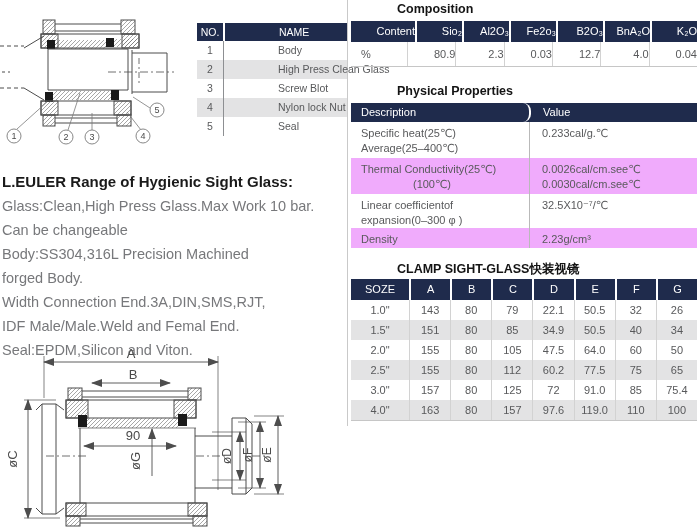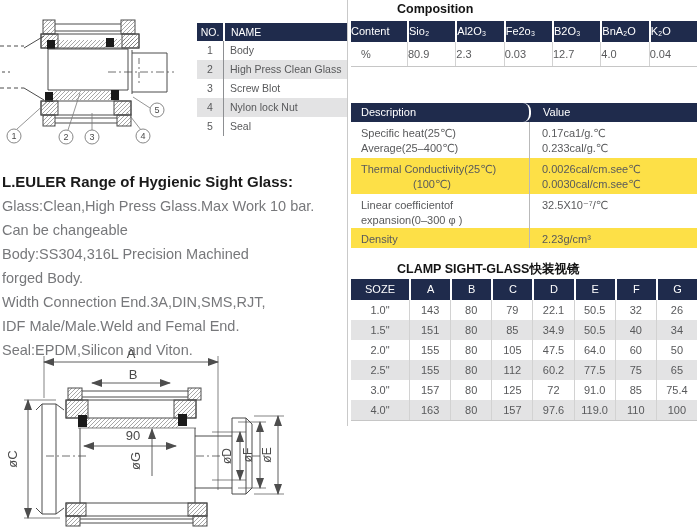--- a/index.html
+++ b/index.html
@@ -7,53 +7,53 @@
     position:relative; width:700px; height:528px; background:#ffffff;
     font-family:"Liberation Sans","DejaVu Sans",sans-serif; color:#58595b;
     overflow:hidden;
   }
   .vdivider { position:absolute; left:347px; top:0; width:1px; height:426px; background:#c9c9c9; }
 
   .sec-title { position:absolute; font-size:12.5px; font-weight:bold; color:#141414; letter-spacing:0;margin-left:45px; }
 
   
   .parts { position:absolute; left:197px; top:23px; width:150px; font-size:10.5px; }
-  .parts .row { display:flex; height:19px; line-height:19px; }
+  .parts .row { display:flex; height:19px; line-height:19px;gap:48px; }
   .parts .head { background:#1f2b4c; color:#fff; height:18px; line-height:18px; }
   .parts .c-no { width:26px; text-align:center; border-right:1px solid #8d8f92; flex:none; }
   .parts .head .c-no { border-right:2px solid #fff; }
   .parts .c-nm { flex:1; padding-left:6px; white-space:nowrap; }
   .parts .alt { background:#e3e3e4; }
 
   
   .desc-block { position:absolute; left:2px; top:156px; width:346px; }
   .desc-title { font-size:15px; font-weight:bold; color:#1a1a1a; line-height:21px; margin-bottom:2px;margin-top:15px; }
   .desc-line { font-size:14.5px; color:#77787b; line-height:24px; white-space:nowrap; }
 
   
   .comp { position:absolute; left:351px; top:21px; width:346px; font-size:11px; }
   .comp .hrow { display:flex; background:#1f2b4c; color:#fff; height:21px; line-height:21px; }
   .comp .drow { display:flex; height:24px; line-height:24px; border-bottom:1px solid #c6c6c6; }
-  .comp .cell { flex:1; text-align:left; }
+  .comp .cell { flex:1; text-align:right;padding-left:8px; }
   .comp .first { width:56px; flex:none; }
   .comp .hrow .cell { border-right:2px solid #fff; }
   .comp .hrow .cell:last-child { border-right:none; }
   .comp .drow .cell { border-right:1px solid #d2d2d2; }
   .comp .drow .cell:last-child { border-right:none; }
   .comp .drow .first { text-align:left; padding-left:10px; width:46px; }
 
   
   .phys { position:absolute; left:351px; top:103px; width:346px; font-size:11px; }
   .phys .hrow { display:flex; background:#1f2b4c; color:#fff; height:19px; line-height:19px; }
   .phys .hrow .hd { width:168px; flex:none; padding-left:10px; border-right:2px solid #fff;border-radius:8px; }
   .phys .hrow .hv { flex:1; padding-left:12px; }
   .phys .prow { display:flex; }
   .phys .pd { width:168px; flex:none; padding:4px 0 0 10px; line-height:15px; }
   .phys .pv { flex:1; border-left:1px solid #b9b9b9; padding:4px 0 0 12px; line-height:15px; }
-  .phys .alt { background:#fde047; }
+  .phys .alt { background:#f0abfc; }
   .phys .h36 { height:32px; }
   .phys .h34 { height:30px; }
   .phys .h20 { height:16px; }
   .phys .ta-r { text-align:center; padding-right:26px; }
   .phys .vmid { }
 
   
   .clamp { position:absolute; left:351px; top:279px; width:346px; font-size:11px; text-align:center; }
   .clamp .hrow { display:flex; background:#1f2b4c; color:#fff; height:21px; line-height:21px; }
   .clamp .drow { display:flex; height:20px; line-height:20px; }
@@ -209,32 +209,32 @@
       <div class="cell first">%</div>
       <div class="cell">80.9</div>
       <div class="cell">2.3</div>
       <div class="cell">0.03</div>
       <div class="cell">12.7</div>
       <div class="cell">4.0</div>
       <div class="cell">0.04</div>
     </div>
   </div>
 
+  <div class="sec-title" style="left:352px; top:84px;">Physical Properties</div>
   <div class="phys">
     <div class="hrow">
       <div class="hd">Description</div>
       <div class="hv">Value</div>
     </div>
     <div class="prow">
       <div class="pd h36">
         <div>Specific heat(25℃)</div>
         <div>Average(25–400℃)</div>
       </div>
       <div class="pv h36">
-        <div>0.17ca1/g.℃</div>
         <div>0.233cal/g.℃</div>
       </div>
     </div>
     <div class="prow alt">
       <div class="pd h36">
         <div>Thermal Conductivity(25℃)</div>
         <div class="ta-r">(100℃)</div>
       </div>
       <div class="pv h36">
         <div>0.0026cal/cm.see℃</div>

